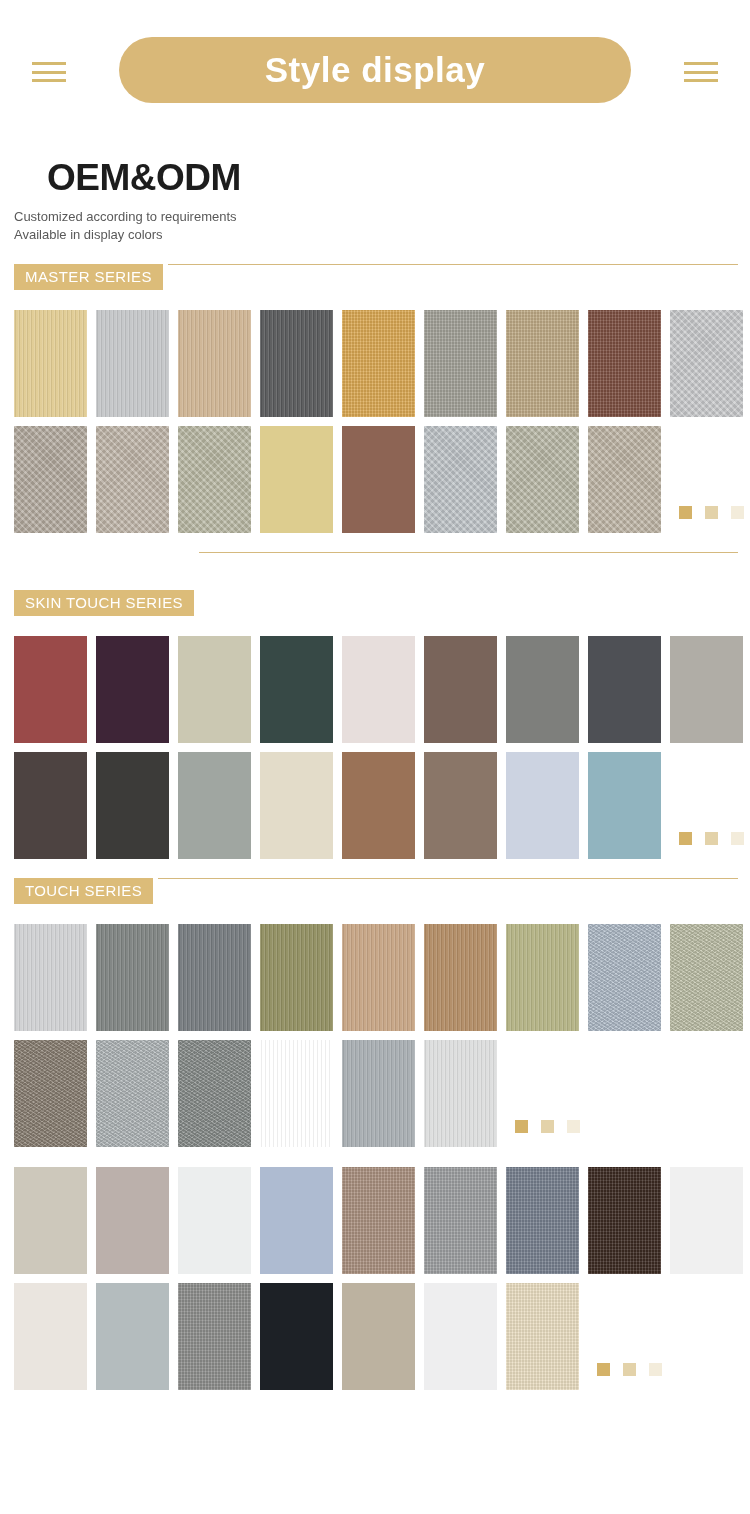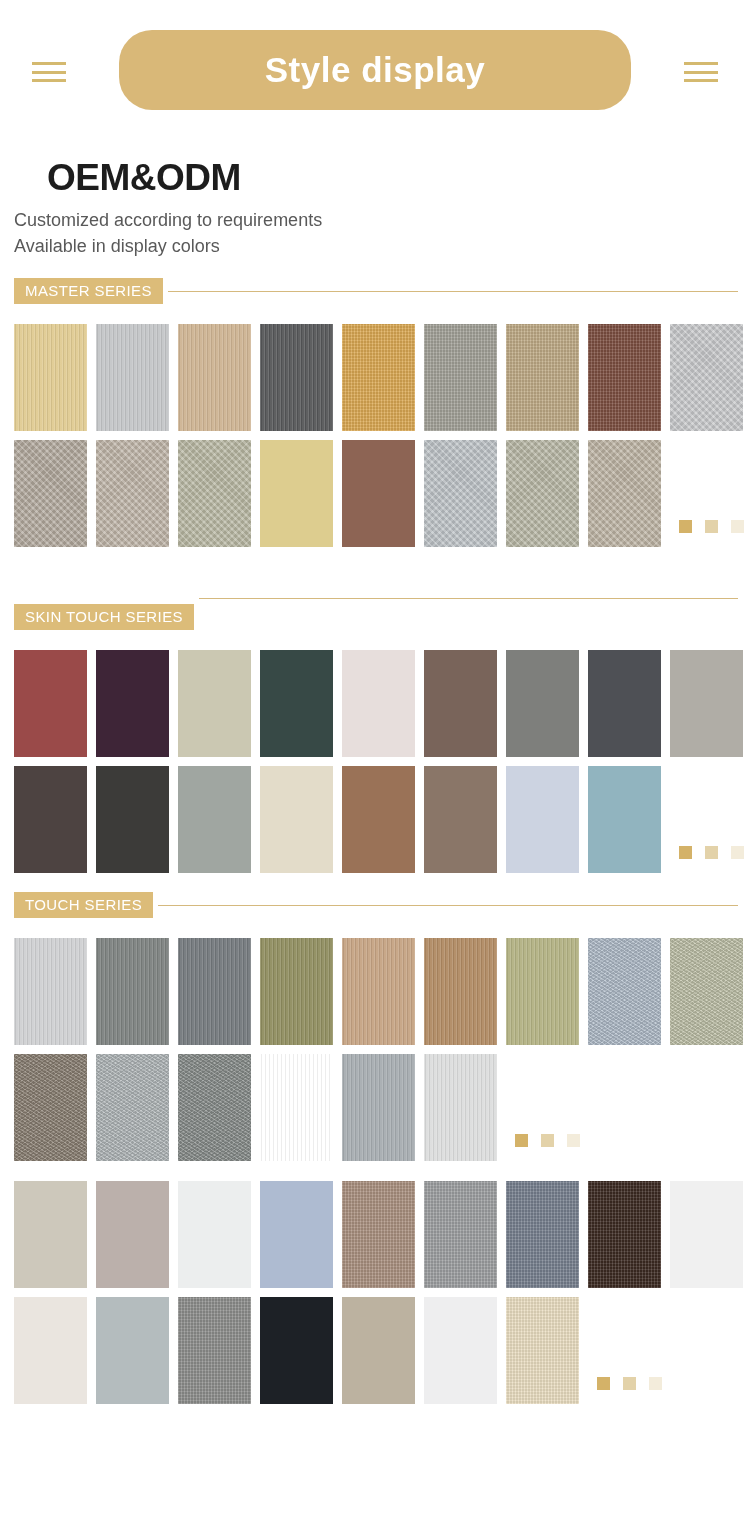--- a/index.html
+++ b/index.html
@@ -31,21 +31,21 @@
   .menu-icon.left  { left:32px; }
   .menu-icon.right { right:32px; }
   .menu-icon i {
     display:block;
     height:3px;
     width:100%;
     background:#d4b96f;
   }
   .title-pill {
     width:512px;
-    height:80px;
+    height:66px;
     border-radius:33px;
     background:#d9b878;
     display:flex;
     align-items:center;
     justify-content:center;
   }
   .title-pill .t {
     color:#ffffff;
     font-size:35px;
     font-weight:bold;
@@ -57,30 +57,29 @@
   .intro h1 {
     font-size:37px;
     font-weight:bold;
     color:#1d1d1d;
     letter-spacing:-0.5px;
     line-height:1.08;
     margin-left:33px;
   }
   .intro .sub {
     margin-top:10px;
-    font-size:18px;
+    font-size:13px;
     color:#595959;
     line-height:1.42;
   }
 
   
   .section { margin-top:19px; }
   .sec-head {
     display:flex;
-    align-items:center;
     padding-left:14px;
     padding-right:12px;
   }
   .sec-tag {
     background:#dcbc79;
     color:#ffffff;
     font-size:15px;
     letter-spacing:0.4px;
     padding:5px 11px 6px 11px;
     white-space:nowrap;

